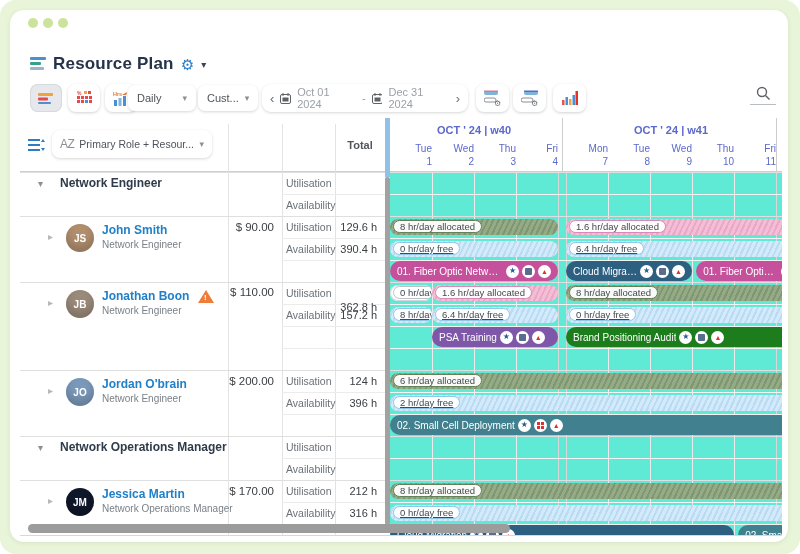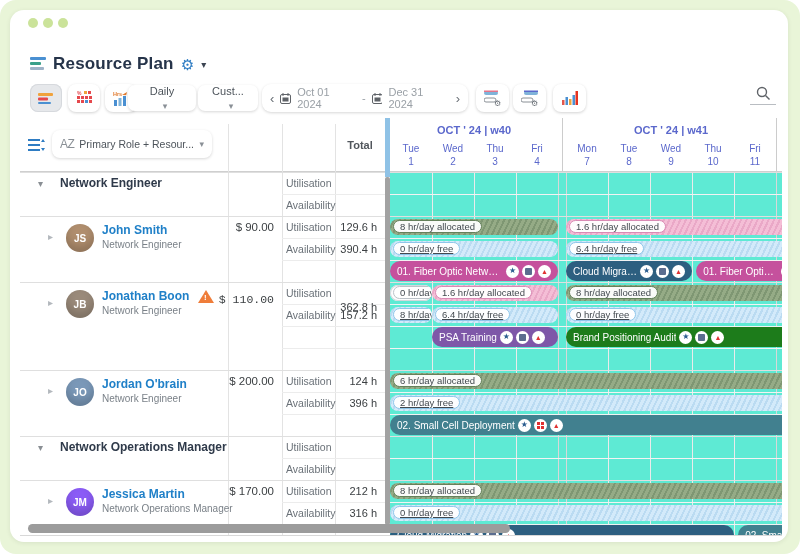--- a/index.html
+++ b/index.html
@@ -16,21 +16,21 @@
   .title-icon { width:16px; height:14px; position:relative; }
   .title-icon i { position:absolute; left:0; height:3px; border-radius:1px; display:block; }
   .title-text { font-size:17px; font-weight:bold; color:#26344a; letter-spacing:.2px; }
   .gear { color:#2e7cc3; font-size:15px; line-height:1; }
   .caret-dk { color:#3c4552; font-size:10px; }
 
   
   .toolbar { position:absolute; left:0; top:74px; width:778px; height:30px; }
   .tbtn { position:absolute; top:0; height:28px; border-radius:8px; background:#fff; box-shadow:0 1px 3px rgba(0,0,0,.18); display:flex; align-items:center; justify-content:center; }
   .tbtn.sel { background:#e6e8eb; box-shadow:inset 0 0 0 1px #d6d9dd; }
-  .pillsel { position:absolute; top:1px; height:26px; background:#fff; border-radius:7px; box-shadow:0 1px 3px rgba(0,0,0,.16); display:flex; align-items:center; justify-content:space-between; padding:0 9px; font-size:11px; color:#4d545b;flex-direction:column; }
+  .pillsel { position:absolute; top:1px; height:26px; background:#fff; border-radius:7px; box-shadow:0 1px 3px rgba(0,0,0,.16); display:flex; align-items:center; justify-content:space-between; padding:0 9px; font-size:11px; color:#4d545b; }
   .pillsel .cd { color:#8a9096; font-size:9px; margin-left:6px; }
   .dategroup { position:absolute; top:0; height:28px; background:#fff; border-radius:9px; box-shadow:0 1px 3px rgba(0,0,0,.16); display:flex; align-items:center; padding:0 8px; gap:6px; font-size:11px; color:#9aa0a6; }
   .chev { color:#6a7077; font-size:13px; line-height:1; cursor:pointer; }
   .searchwrap { position:absolute; right:12px; top:2px; width:26px; text-align:center; }
   .search-underline { height:1px; background:#b9bdc2; margin-top:3px; }
 
   
   .grid-area { position:absolute; left:10px; top:108px; width:762px; height:418px; }
   .lp-header { position:absolute; left:0; top:0; width:365px; height:54px; border-bottom:1px solid #cfcfcf; }
   .lp-body   { position:absolute; left:0; top:54px; width:365px; height:363px; overflow:hidden; }
@@ -43,21 +43,21 @@
   
   .rowopts { position:absolute; left:8px; top:20px; }
   .groupby { position:absolute; left:32px; top:12px; width:160px; height:28px; background:#fff; border-radius:8px; box-shadow:0 1px 3px rgba(0,0,0,.16); display:flex; align-items:center; gap:5px; padding:0 8px; font-size:10.5px; color:#4d545b; }
   .groupby .az { font-size:12px; color:#8a9096; font-weight:normal; letter-spacing:-.5px; }
   .lp-col-label { position:absolute; top:0; height:54px; display:flex; align-items:center; justify-content:center; font-size:11px; color:#51565c; font-weight:bold; }
   .lp-vline { position:absolute; width:1px; background:#e3e3e3; }
 
   
   .week { position:absolute; top:0; height:23px; display:flex; align-items:center; justify-content:center; font-size:11px; font-weight:bold; color:#5b68cc; }
   .wk-sep { position:absolute; top:0; width:1px; height:54px; background:#cccccc; }
-  .day { position:absolute; top:24px; width:42px; height:30px; text-align:center; font-size:10px; color:#5b68cc; line-height:13px; }
+  .day { position:absolute; top:24px; width:42px; height:30px; text-align:right; font-size:10px; color:#5b68cc; line-height:13px; }
 
   
   .blocksep { position:absolute; height:1px; background:#dfdfdf; }
   .rowline-l { position:absolute; height:1px; background:#ececec; }
   .rowline-c { position:absolute; height:1px; background:#f3f3f3; }
   .dayline { position:absolute; top:0; width:1px; height:363px; }
 
   
   .grp-caret { position:absolute; color:#8a8f94; font-size:10px; }
   .res-caret { position:absolute; color:#b3b8bd; font-size:10px; }
@@ -260,21 +260,21 @@
           <div class="rtcell" style="left: 266px; top: 71px;">Availability</div>
           <div class="blocksep" style="left: 0px; top: 110px; width: 365px;"></div>
           <div class="rowline-l" style="left: 262px; width: 103px; top: 132px;"></div>
           <div class="rowline-l" style="left: 262px; width: 103px; top: 154px;"></div>
           <div class="rowline-l" style="left: 262px; width: 103px; top: 176px;"></div>
           <div class="res-caret" style="left: 28px; top: 125px;">▸</div>
           <div class="avatar" style="left: 46px; top: 118px; background: rgb(154, 138, 122);">JB</div>
           <div class="res-name" style="left: 82px; top: 117px;">Jonathan Boon</div>
           <div class="res-role" style="left: 82px; top: 133px;">Network Engineer</div>
           <div class="warn" style="left: 178px; top: 118px;"></div>
-          <div class="costcell" style="left: 196px; width: 58px; top: 121px; font-family: Liberation Mono, monospace;">$ 110.00</div>
+          <div class="costcell" style="left: 196px; width: 58px; top: 114px;">$ 110.00</div>
           <div class="totcell" style="left: 300px; width: 57px; top: 115px; margin-top: 14px;">362.8 h</div>
           <div class="totcell" style="left: 300px; width: 57px; top: 137px;">157.2 h</div>
           <div class="rtcell" style="left: 266px; top: 115px;">Utilisation</div>
           <div class="rtcell" style="left: 266px; top: 137px;">Availability</div>
           <div class="blocksep" style="left: 0px; top: 198px; width: 365px;"></div>
           <div class="rowline-l" style="left: 262px; width: 103px; top: 220px;"></div>
           <div class="rowline-l" style="left: 262px; width: 103px; top: 242px;"></div>
           <div class="res-caret" style="left: 28px; top: 213px;">▸</div>
           <div class="avatar" style="left: 46px; top: 206px; background: rgb(122, 152, 184);">JO</div>
           <div class="res-name" style="left: 82px; top: 205px;">Jordan O'brain</div>
@@ -287,21 +287,21 @@
           <div class="blocksep" style="left: 0px; top: 264px; width: 365px;"></div>
           <div class="rowline-l" style="left: 262px; width: 103px; top: 286px;"></div>
           <div class="grp-caret" style="left: 18px; top: 270px;">▾</div>
           <div class="grp-label" style="left: 40px; top: 268px;">Network Operations Manager</div>
           <div class="rtcell" style="left: 266px; top: 269px;">Utilisation</div>
           <div class="rtcell" style="left: 266px; top: 291px;">Availability</div>
           <div class="blocksep" style="left: 0px; top: 308px; width: 365px;"></div>
           <div class="rowline-l" style="left: 262px; width: 103px; top: 330px;"></div>
           <div class="rowline-l" style="left: 262px; width: 103px; top: 352px;"></div>
           <div class="res-caret" style="left: 28px; top: 323px;">▸</div>
-          <div class="avatar" style="left: 46px; top: 316px; background: #8b5cf6;">JM</div>
+          <div class="avatar" style="left: 46px; top: 316px; background: #0f172a;">JM</div>
           <div class="res-name" style="left: 82px; top: 315px;">Jessica Martin</div>
           <div class="res-role" style="left: 82px; top: 331px;">Network Operations Manager</div>
           <div class="costcell" style="left: 196px; width: 58px; top: 313px;">$ 170.00</div>
           <div class="totcell" style="left: 300px; width: 57px; top: 313px;">212 h</div>
           <div class="totcell" style="left: 300px; width: 57px; top: 335px;">316 h</div>
           <div class="rtcell" style="left: 266px; top: 313px;">Utilisation</div>
           <div class="rtcell" style="left: 266px; top: 335px;">Availability</div>
         </div>
       <div class="divider-blue"></div>
       <div class="divider-gray"></div>

